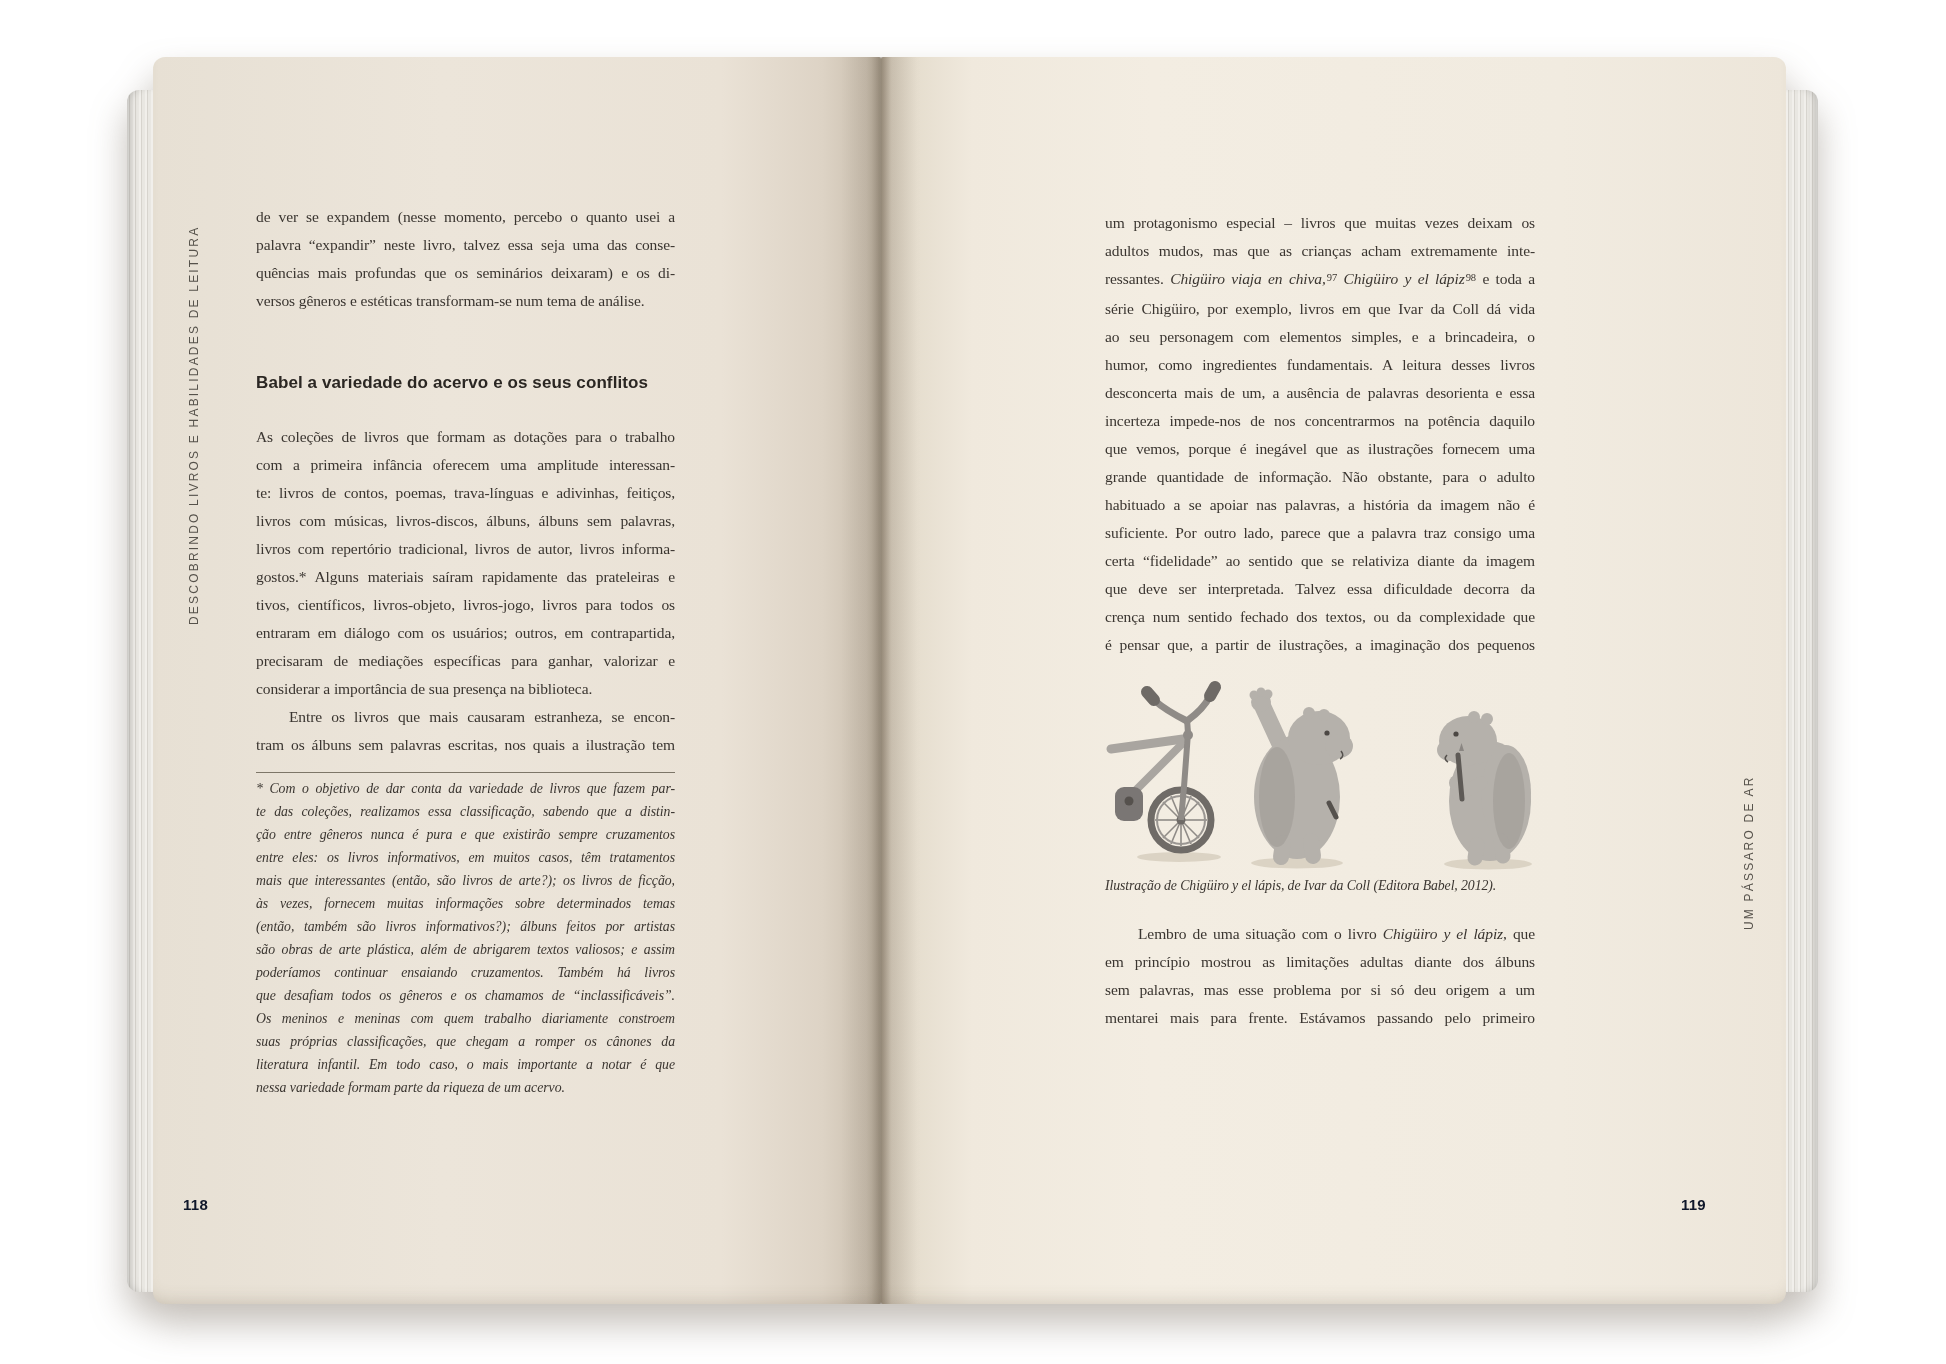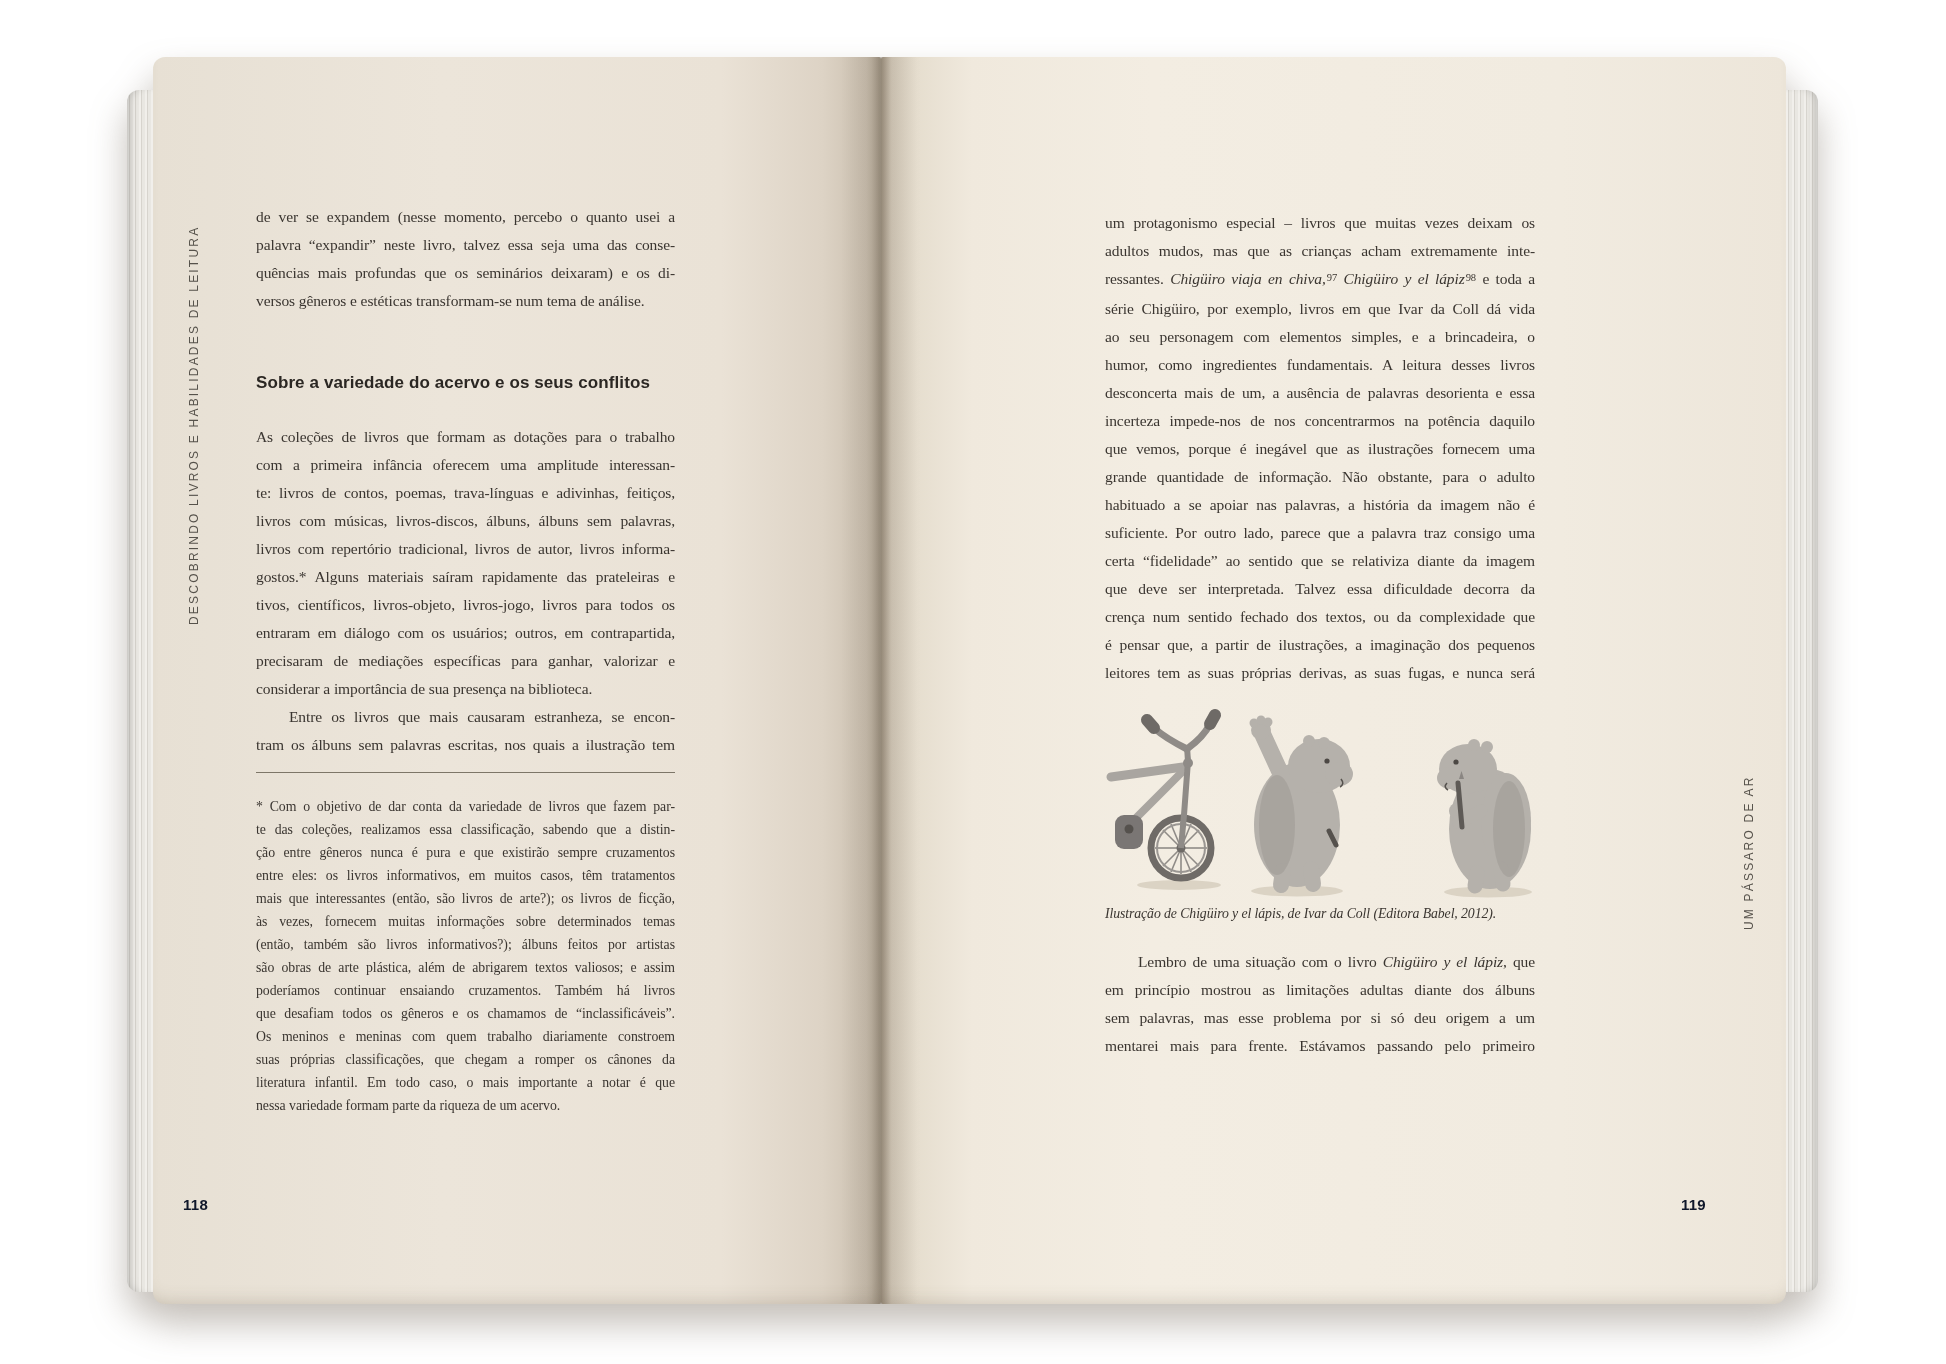--- a/index.html
+++ b/index.html
@@ -24,21 +24,21 @@
   .col-left{left:129px;top:146px;width:419px;}
   .col-right{left:978px;top:152px;width:430px;}
   .para{font-size:15.5px;line-height:28px;letter-spacing:-0.1px;}
   .tline{white-space:nowrap;text-align:justify;text-justify:inter-word;text-align-last:justify;}
   .tline.last{text-align-last:auto;}
   .cont .tline.last{text-align-last:justify;}
   .indent .tline:first-child{text-indent:33px;}
   .heading{font-family:"Liberation Sans",sans-serif;font-size:17px;font-weight:600;color:#2b2723;
         letter-spacing:0.1px;line-height:24px;margin:56px 0 28px 0;}
   .footnote-rule{height:1px;background:#7d7668;margin-top:13px;width:100%;}
-  .footnote{font-size:13.8px;line-height:23px;margin-top:22px;letter-spacing:-0.05px;}
+  .footnote{font-size:13.8px;line-height:23px;margin-top:4px;letter-spacing:-0.05px;font-style:italic;}
   .illustration{margin:16px 0 0 0;height:196px;width:430px;}
   .caption{font-style:italic;font-size:13.8px;line-height:22px;margin-top:4px;white-space:nowrap;letter-spacing:-0.1px;}
   .para-after-caption{margin-top:23px;}
   em{font-style:italic;}
   .sup{font-size:0.68em;position:relative;top:-0.33em;margin-left:1px;}
   .sidebar{position:absolute;font-family:"Liberation Sans",sans-serif;font-size:12px;color:#56524b;
         letter-spacing:2.2px;writing-mode:vertical-rl;transform:rotate(180deg);
         display:flex;align-items:center;}
   .sidebar-left{left:60px;top:168px;height:400px;}
   .sidebar-right{left:1615px;top:713px;height:160px;}
@@ -61,21 +61,21 @@
 
     <div class="sidebar sidebar-left">DESCOBRINDO LIVROS E HABILIDADES DE LEITURA</div>
 
     <div class="col col-left">
       <div class="para">
           <div class="tline">de ver se expandem (nesse momento, percebo o quanto usei a</div>
           <div class="tline">palavra “expandir” neste livro, talvez essa seja uma das conse-</div>
           <div class="tline">quências mais profundas que os seminários deixaram) e os di-</div>
           <div class="tline last">versos gêneros e estéticas transformam-se num tema de análise.</div>
         </div>
-      <h2 class="heading">Sobre a variedade do acervo e os seus conflitos</h2>
+      <h2 class="heading">Babel a variedade do acervo e os seus conflitos</h2>
       <div class="para">
           <div class="tline">As coleções de livros que formam as dotações para o trabalho</div>
           <div class="tline">com a primeira infância oferecem uma amplitude interessan-</div>
           <div class="tline">te: livros de contos, poemas, trava-línguas e adivinhas, feitiços,</div>
           <div class="tline">livros com músicas, livros-discos, álbuns, álbuns sem palavras,</div>
           <div class="tline">livros com repertório tradicional, livros de autor, livros informa-</div>
           <div class="tline">gostos.* Alguns materiais saíram rapidamente das prateleiras e</div>
           <div class="tline">tivos, científicos, livros-objeto, livros-jogo, livros para todos os</div>
           <div class="tline">entraram em diálogo com os usuários; outros, em contrapartida,</div>
           <div class="tline">precisaram de mediações específicas para ganhar, valorizar e</div>
@@ -116,21 +116,20 @@
           <div class="tline">desconcerta mais de um, a ausência de palavras desorienta e essa</div>
           <div class="tline">incerteza impede-nos de nos concentrarmos na potência daquilo</div>
           <div class="tline">que vemos, porque é inegável que as ilustrações fornecem uma</div>
           <div class="tline">grande quantidade de informação. Não obstante, para o adulto</div>
           <div class="tline">habituado a se apoiar nas palavras, a história da imagem não é</div>
           <div class="tline">suficiente. Por outro lado, parece que a palavra traz consigo uma</div>
           <div class="tline">certa “fidelidade” ao sentido que se relativiza diante da imagem</div>
           <div class="tline">que deve ser interpretada. Talvez essa dificuldade decorra da</div>
           <div class="tline">crença num sentido fechado dos textos, ou da complexidade que</div>
           <div class="tline">é pensar que, a partir de ilustrações, a imaginação dos pequenos</div>
-          <div class="tline">leitores tem as suas próprias derivas, as suas fugas, e nunca será</div>
         </div>
 
       <figure class="illustration" style="margin:16px 0 0 0;">
         <svg width="430" height="196" viewBox="0 0 430 196" xmlns="http://www.w3.org/2000/svg">
 
           <ellipse cx="74" cy="182" rx="42" ry="5" fill="#dbd3c4"></ellipse>
           <ellipse cx="192" cy="188" rx="46" ry="5.5" fill="#dbd3c4"></ellipse>
           <ellipse cx="383" cy="189" rx="44" ry="5.5" fill="#dbd3c4"></ellipse>
 
           <g fill="none" stroke="#8f8b87">

